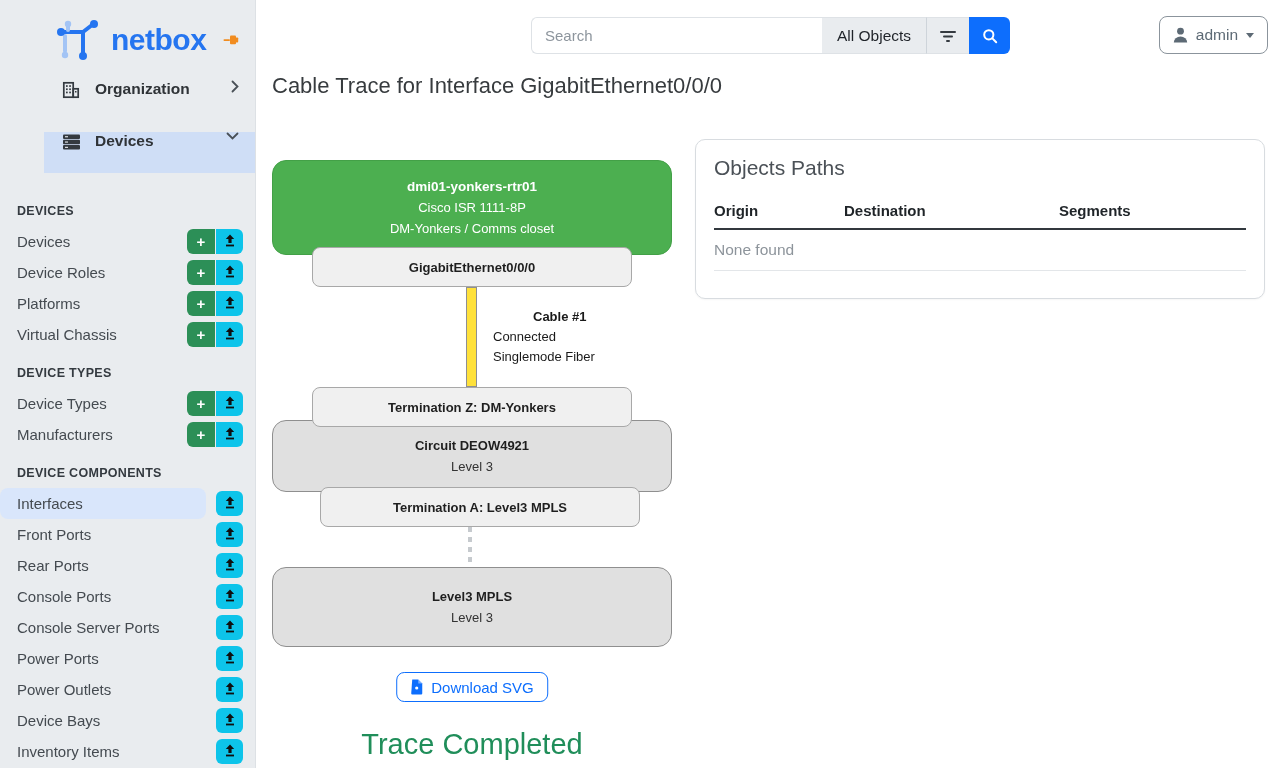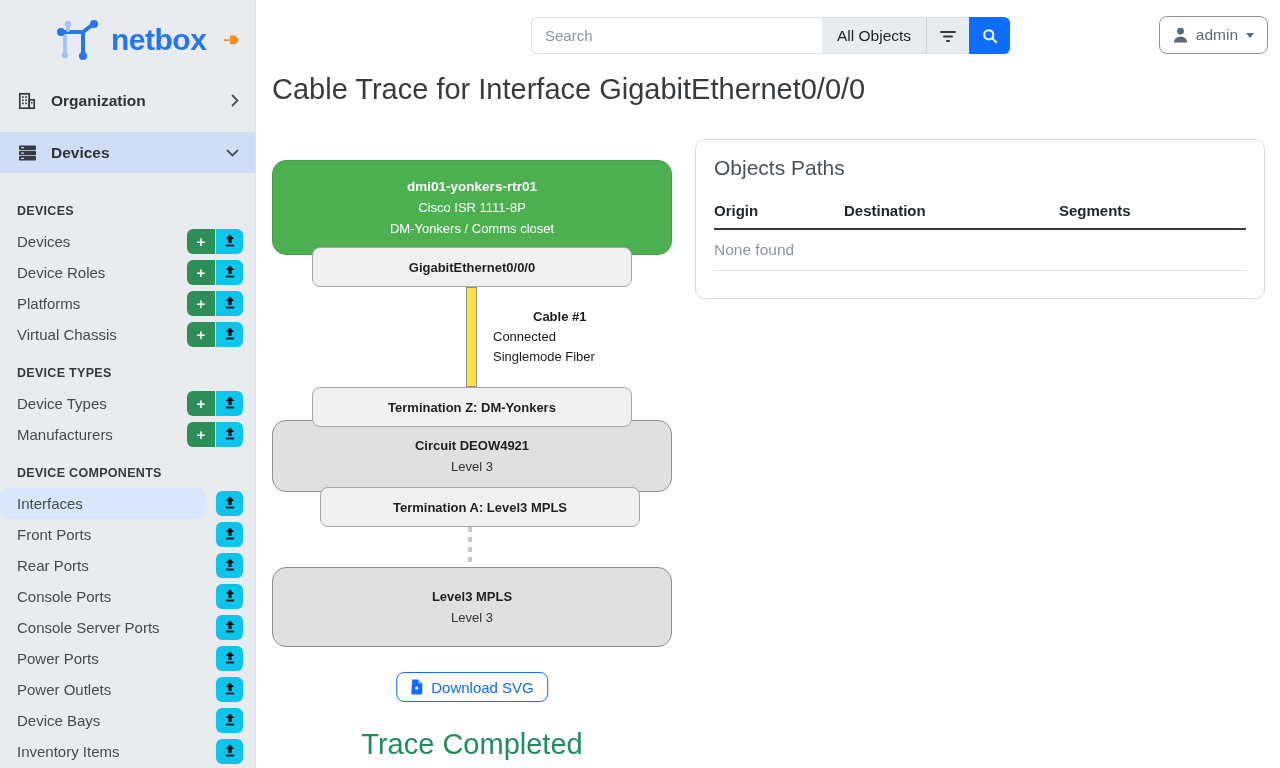--- a/index.html
+++ b/index.html
@@ -5,21 +5,21 @@
   * { box-sizing: border-box; margin: 0; padding: 0; }
   html,body { width:1280px; height:768px; overflow:hidden; }
   body { font-family: "Liberation Sans", "DejaVu Sans", sans-serif; background:#fff; }
   .app { display:flex; width:1280px; height:768px; }
 
   
   .sidebar { width:256px; height:768px; background:#e9ecef; flex-shrink:0; border-right:1px solid #dde1e5; position:relative; }
   .logo-row { display:flex; align-items:center; height:80px; padding:0 16px 0 14px;margin-left:41px; }
   .logo-text { font-size:30px; font-weight:bold; color:#2575f0; letter-spacing:-0.5px; margin-left:10px; }
   .pin-btn { margin-left:auto; background:none; border:none; cursor:pointer; display:flex; }
-  .nav-group { display:flex; align-items:center; height:41px; padding:0 16px; margin-bottom:11px; cursor:pointer; }
+  .nav-group { display:flex; height:41px; padding:0 16px; margin-bottom:11px; cursor:pointer;margin-left:44px; }
   .nav-group.active { background:#cfdef6; }
   .nav-group .glabel { font-size:15.5px; font-weight:bold; color:#2f3337; margin-left:13px; }
   .nav-group .chev { margin-left:auto; display:flex; }
   .gicon { display:flex; width:22px; justify-content:center; }
   .section-header { font-size:12.5px; font-weight:bold; color:#343a40; letter-spacing:0.3px; padding:16px 16px 8px 17px; }
   .section-header.first { padding-top:20px; }
   .side-item { display:flex; align-items:center; height:31px; padding-right:12px; }
   .item-pill { flex:1; height:31px; display:flex; align-items:center; padding-left:17px; border-radius:8px; margin-right:10px; cursor:pointer; }
   .item-pill.active { background:#d9e6fb; }
   .item-pill .ilabel { font-size:15px; color:#444a50; }
@@ -34,21 +34,21 @@
   .search-group { position:absolute; left:275px; top:17px; height:37px; display:flex; }
   .search-input { width:291px; height:37px; border:1px solid #dee2e6; border-right:none; border-radius:6px 0 0 6px; padding:0 13px; font-size:15px; color:#495057; outline:none; font-family:inherit; }
   .search-input::placeholder { color:#8d959d; }
   .scope { background:#e9ecef; border-top:1px solid #dee2e6; border-bottom:1px solid #dee2e6; display:flex; align-items:center; padding:0 15px; font-size:15.5px; color:#1f2329; cursor:pointer; }
   .filter-btn { width:43px; background:#e9ecef; border:1px solid #dee2e6; border-right:none; border-left:1px solid #ced4da; display:flex; align-items:center; justify-content:center; cursor:pointer; }
   .search-btn { width:41px; background:#0d6efd; border:none; border-radius:0 6px 6px 0; display:flex; align-items:center; justify-content:center; cursor:pointer; }
   .admin-btn { position:absolute; right:12px; top:16px; height:38px; background:#fff; border:1px solid #8b949c; border-radius:8px; display:flex; align-items:center; gap:8px; padding:0 13px; font-size:15.5px; color:#5d6a75; font-family:inherit; cursor:pointer; }
   .caret { width:0; height:0; border-left:4.5px solid transparent; border-right:4.5px solid transparent; border-top:5px solid #5d6a75; }
 
   .content { position:relative; height:698px; }
-  .page-title { position:absolute; left:16px; top:3px; font-size:29px; font-weight:400; color:#373b3e; }
+  .page-title { position:absolute; left:16px; top:3px; font-size:22px; font-weight:400; color:#373b3e; }
 
   
   .trace { position:absolute; left:16px; top:90px; width:400px; height:608px; }
   .trace .abs { position:absolute; }
   .node-device { left:0; top:0; width:400px; height:95px; background:#4caf50; border:1px solid #43a047; border-radius:14px; color:#fff; display:flex; flex-direction:column; align-items:center; justify-content:center; gap:6px; z-index:1; }
   .node-device .nname { font-size:13.5px; font-weight:bold; }
   .node-device .nsub { font-size:13px; }
   .term-box { left:40px; width:320px; height:40px; background:#f0f0f0; border:1px solid #a8a8a8; border-radius:8px; display:flex; align-items:center; justify-content:center; font-size:13px; font-weight:bold; color:#1f1f1f; z-index:3; }
   .t-iface { top:87px; }
   .t-z { top:227px; }

